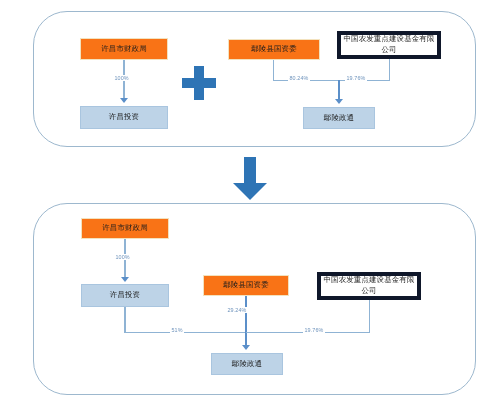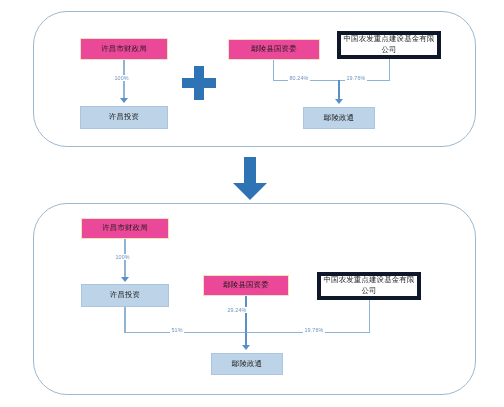--- a/index.html
+++ b/index.html
@@ -27,21 +27,21 @@
     display:flex;
     align-items:center;
     justify-content:center;
     text-align:center;
     font-size:7.4px;
     line-height:1.45;
     color:#1d1d1d;
     letter-spacing:.2px;
     padding:1px 2px;
   }
-  .node.cream{background:#ec4899;border:1px solid #F3E2BE;text-align:center;}
+  .node.cream{background:#f97316;border:1px solid #F3E2BE;text-align:center;}
   .node.blue{background:#BDD3E7;border:1px solid #A9C5DF;}
   .node.white{background:#ffffff;border:4px solid #0f172a;}
 
   .conn{position:absolute;background:#8FB3D4;}
   .conn.v{width:1.2px;}
   .conn.h{height:1.2px;}
   .conn.thick{background:#5B8FC9;}
 
   .arrowhead{
     position:absolute;

